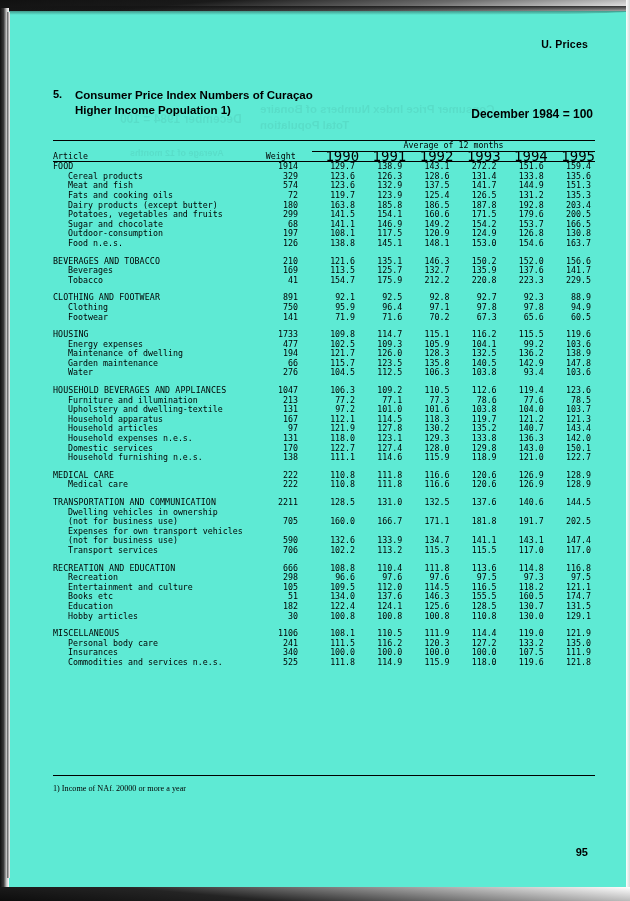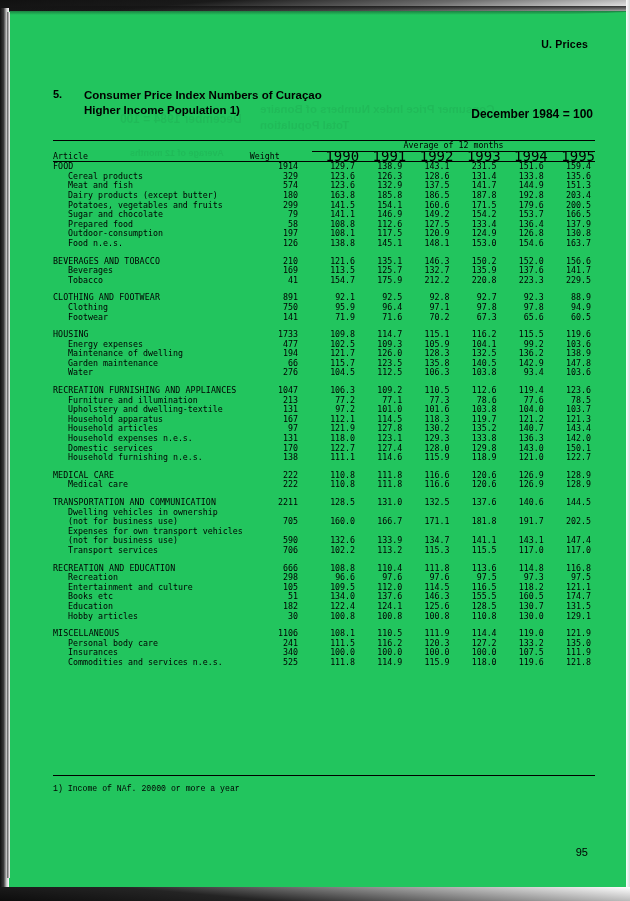--- a/index.html
+++ b/index.html
@@ -4,21 +4,21 @@
 <style>
   html, body {
     margin: 0;
     padding: 0;
     background: #8a8a8a;
   }
   #page {
     position: relative;
     width: 630px;
     height: 901px;
-    background: #22c55e;
+    background: #5eead4;
     overflow: hidden;
     font-family: "Liberation Sans", sans-serif;
     color: #000;
   }
   
   .scan-edge-top {
     position: absolute; top: 0; left: 0; width: 630px; height: 11px;
     background: linear-gradient(175deg, #111 0%, #1a1a1a 30%, #6b6b6b 62%, #ffffff 100%);
   }
   .scan-edge-top2 {
@@ -62,21 +62,21 @@
   .title-block {
     position: absolute;
     top: 88px;
     left: 43px;
     width: 540px;
   }
   .title-row { display: flex; align-items: flex-start; }
   .title-num {
     font-size: 11px; font-weight: bold; width: 22px; flex: none;
   }
-  .title-lines { font-size: 11.5px; font-weight: bold; line-height: 15px; margin-left: 9px; }
+  .title-lines { font-size: 11.5px; font-weight: bold; line-height: 15px; }
   .title-right {
     position: absolute;
     top: 19px;
     right: 0px;
     font-size: 12px;
     font-weight: bold;
     white-space: nowrap;
   }
 
   
@@ -112,20 +112,21 @@
   .col-year    { width: 47px; }
 
   thead .hdr-avg {
     text-align: center;
     font-size: 8.3px;
     padding-bottom: 2px;
     border-bottom: 1px solid #000;
   }
   thead .hdr-spacer { height: 9px; }
   thead .hdr-weight {
+    text-align: center;
     font-size: 8.3px;
     padding-bottom: 3px;
   }
   thead .hdr-article {
     font-size: 8.3px;
     padding-bottom: 3px;
   }
   thead .hdr-year {
     text-align: right;
     font-size: 14px;
@@ -146,29 +147,29 @@
     position: absolute;
     left: 43px;
     top: 775px;
     width: 542px;
     border-top: 1.4px solid #000;
   }
   .footnote {
     position: absolute;
     left: 43px;
     top: 784px;
-    font-family: Liberation Mono, monospace;
+    font-family: Liberation Serif, serif;
     font-size: 8.2px;
   }
   .page-no {
     position: absolute;
     right: 32px;
     top: 846px;
     font-size: 11px;
-    font-weight: normal;
+    font-weight: bold;
   }
 </style>
 </head>
 <body>
 
 <div id="page">
 
   <div class="scan-edge-top"></div>
   <div class="scan-edge-top2"></div>
   <div class="scan-edge-left"></div>
@@ -225,21 +226,21 @@
             <td class="hdr-year">1995</td>
           </tr>
         </thead>
         <tbody id="cpi-body">
             <tr class="group">
               <td class="art">FOOD</td>
               <td class="wt">1914</td>
               <td class="val">129.7</td>
               <td class="val">138.9</td>
               <td class="val">143.1</td>
-              <td class="val">231.5</td>
+              <td class="val">272.2</td>
               <td class="val">151.6</td>
               <td class="val">159.4</td>
             </tr>
             <tr class="item">
               <td class="art">   Cereal products</td>
               <td class="wt">329</td>
               <td class="val">123.6</td>
               <td class="val">126.3</td>
               <td class="val">128.6</td>
               <td class="val">131.4</td>
@@ -250,20 +251,30 @@
               <td class="art">   Meat and fish</td>
               <td class="wt">574</td>
               <td class="val">123.6</td>
               <td class="val">132.9</td>
               <td class="val">137.5</td>
               <td class="val">141.7</td>
               <td class="val">144.9</td>
               <td class="val">151.3</td>
             </tr>
             <tr class="item">
+              <td class="art">   Fats and cooking oils</td>
+              <td class="wt">72</td>
+              <td class="val">119.7</td>
+              <td class="val">123.9</td>
+              <td class="val">125.4</td>
+              <td class="val">126.5</td>
+              <td class="val">131.2</td>
+              <td class="val">135.3</td>
+            </tr>
+            <tr class="item">
               <td class="art">   Dairy products (except butter)</td>
               <td class="wt">180</td>
               <td class="val">163.8</td>
               <td class="val">185.8</td>
               <td class="val">186.5</td>
               <td class="val">187.8</td>
               <td class="val">192.8</td>
               <td class="val">203.4</td>
             </tr>
             <tr class="item">
@@ -271,37 +282,27 @@
               <td class="wt">299</td>
               <td class="val">141.5</td>
               <td class="val">154.1</td>
               <td class="val">160.6</td>
               <td class="val">171.5</td>
               <td class="val">179.6</td>
               <td class="val">200.5</td>
             </tr>
             <tr class="item">
               <td class="art">   Sugar and chocolate</td>
-              <td class="wt">79</td>
+              <td class="wt">68</td>
               <td class="val">141.1</td>
               <td class="val">146.9</td>
               <td class="val">149.2</td>
               <td class="val">154.2</td>
               <td class="val">153.7</td>
               <td class="val">166.5</td>
-            </tr>
-            <tr class="item">
-              <td class="art">   Prepared food</td>
-              <td class="wt">58</td>
-              <td class="val">108.8</td>
-              <td class="val">112.6</td>
-              <td class="val">127.5</td>
-              <td class="val">133.4</td>
-              <td class="val">136.4</td>
-              <td class="val">137.9</td>
             </tr>
             <tr class="item">
               <td class="art">   Outdoor-consumption</td>
               <td class="wt">197</td>
               <td class="val">108.1</td>
               <td class="val">117.5</td>
               <td class="val">120.9</td>
               <td class="val">124.9</td>
               <td class="val">126.8</td>
               <td class="val">130.8</td>
@@ -432,21 +433,21 @@
               <td class="val">112.5</td>
               <td class="val">106.3</td>
               <td class="val">103.8</td>
               <td class="val">93.4</td>
               <td class="val">103.6</td>
             </tr>
             <tr class="spacer">
               <td colspan="8"></td>
             </tr>
             <tr class="group">
-              <td class="art">RECREATION FURNISHING AND APPLIANCES</td>
+              <td class="art">HOUSEHOLD BEVERAGES AND APPLIANCES</td>
               <td class="wt">1047</td>
               <td class="val">106.3</td>
               <td class="val">109.2</td>
               <td class="val">110.5</td>
               <td class="val">112.6</td>
               <td class="val">119.4</td>
               <td class="val">123.6</td>
             </tr>
             <tr class="item">
               <td class="art">   Furniture and illumination</td>

